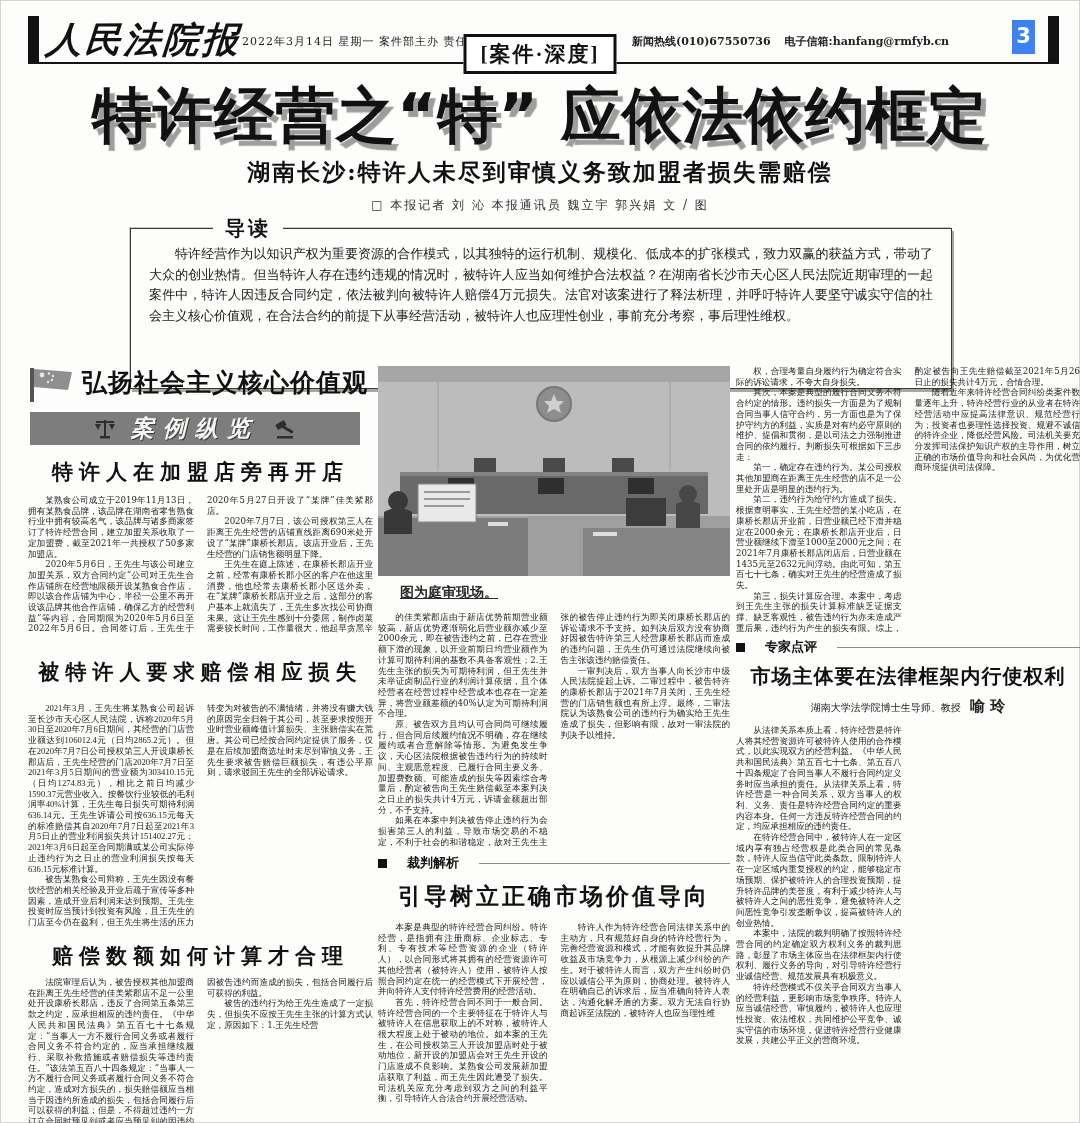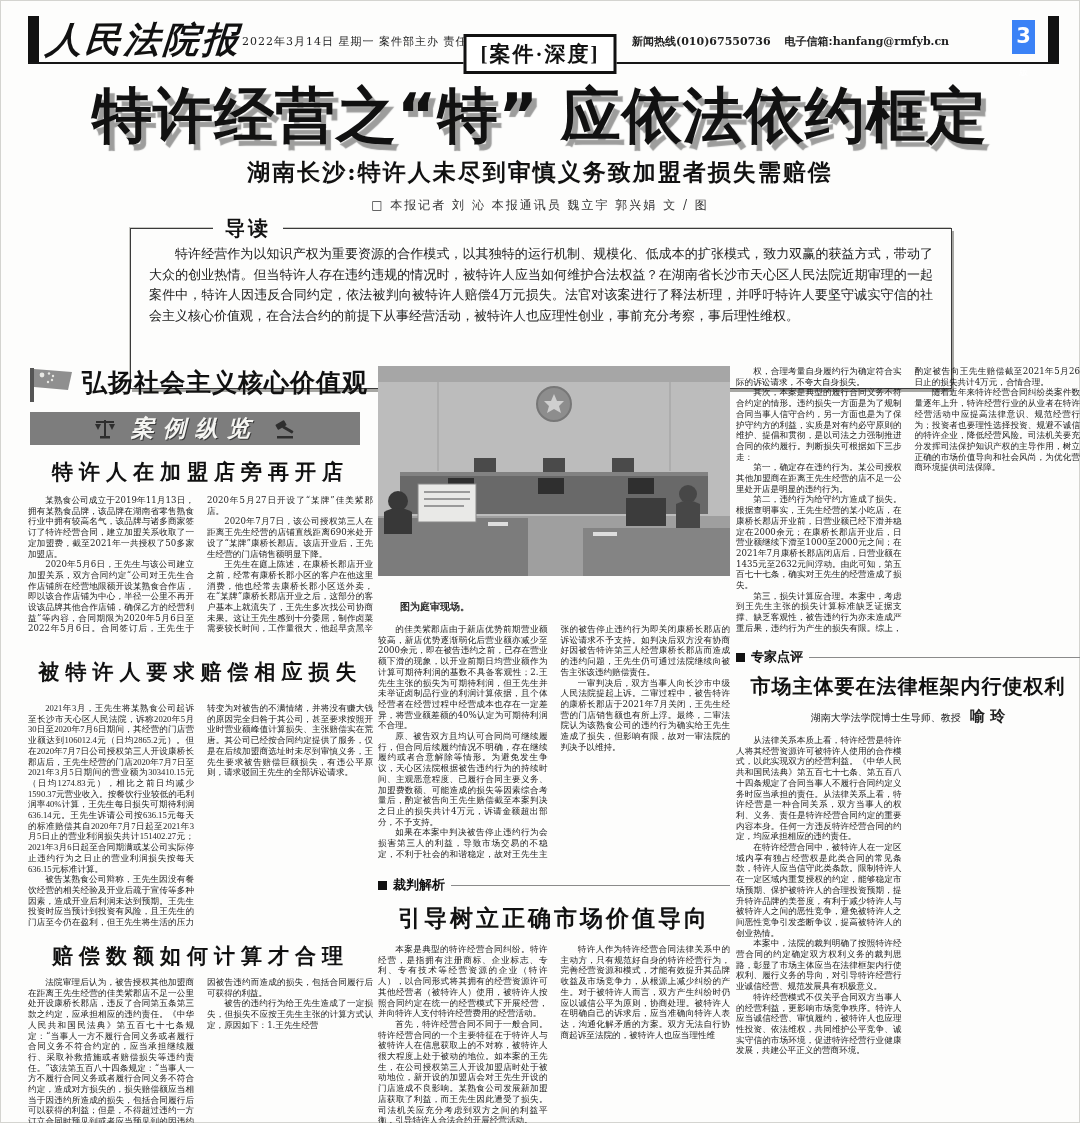--- a/index.html
+++ b/index.html
@@ -46,23 +46,23 @@
   .badge-row2 { width:330px; height:33px; margin:2px 0 0 2px; background:#7d7d7d; display:flex; align-items:center; justify-content:center; gap:14px; }
   .case-banner { font-style:italic; font-weight:900; font-size:23px; color:#f5f5f2; letter-spacing:9px; text-shadow:1px 1px 0 #3c3c3c; }
 
   .art-title { margin-top:13px; text-align:center; font-size:21px; font-weight:600; letter-spacing:6px; }
   .art-text1 { margin-top:9px; height:150px; }
   .art-text2 { margin-top:17px; height:226px;font-family:Liberation Serif, serif; }
   .art-text3 { margin-top:7px; height:166px; }
 
   
   .photo { width:352px; height:210px; display:block; background:#b9b9b9; }
-  .photo-caption { margin-top:24px; padding-left:22px; font-size:10px; font-weight:700; color:#2a2a2a; }
+  .photo-caption { margin-top:8px; padding-left:22px; font-size:14px; font-weight:700; color:#2a2a2a;text-decoration:underline; }
   .center-text { margin-top:10px; height:242px; }
-  .sec-label-row { display:flex; align-items:center; gap:6px; margin-top:10px; }
+  .sec-label-row { display:flex; align-items:center; gap:20px; }
   .sec-label { font-family:"DejaVu Sans","Liberation Sans",sans-serif; font-size:13px; font-weight:900; }
   .sec-sq { width:9px; height:9px; background:#111; }
   .sec-rule { flex:1; height:1px; background:#8a8a8a; }
   .analysis-title { margin-top:9px; text-align:center; font-family:"DejaVu Sans","Liberation Sans",sans-serif; font-size:23px; font-weight:900; letter-spacing:3px; }
   .analysis-text { margin-top:10px; height:186px; }
 
   
   .right-top-text { height:272px; }
   .expert-title { margin-top:7px; text-align:center; font-family:"DejaVu Sans","Liberation Sans",sans-serif; font-size:20px; font-weight:900; letter-spacing:1px; }
   .expert-attrib { margin-top:7px; text-align:center; font-size:10px; color:#222; }

